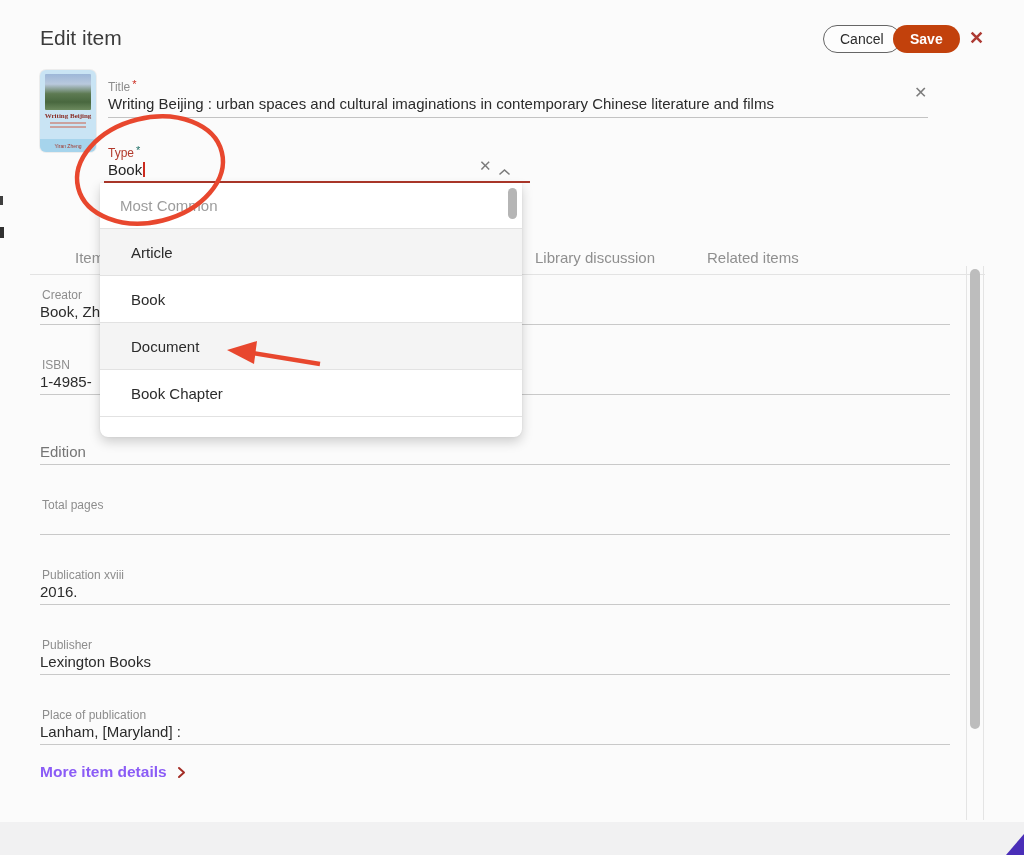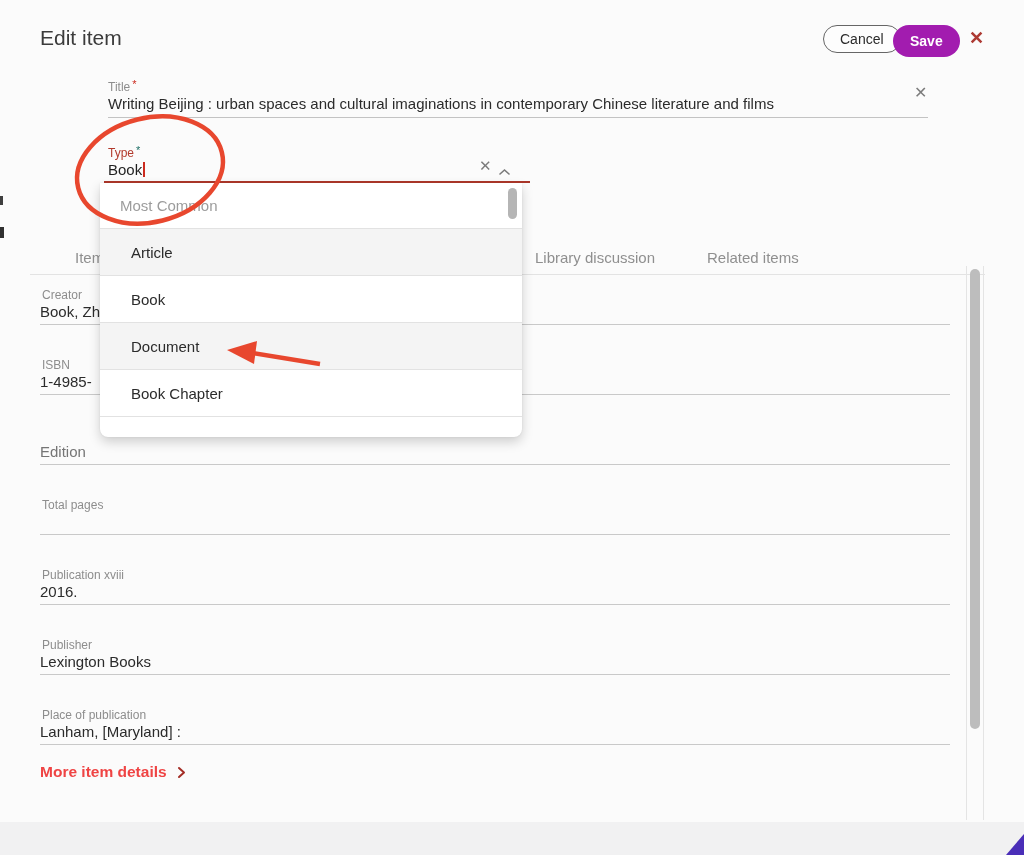--- a/index.html
+++ b/index.html
@@ -4,22 +4,22 @@
 <style>
   html,body{margin:0;padding:0;width:1024px;height:855px;overflow:hidden;
     font-family:"Liberation Sans",sans-serif;background:#fbfbfb;}
   .stage{position:absolute;inset:0;width:1024px;height:855px;background:#fbfbfb;}
 
   
   .page-title{position:absolute;left:40px;top:26px;font-size:21px;font-weight:500;color:#3b3b3b;}
   .cancel-btn{position:absolute;left:823px;top:25px;height:28px;padding:10px 16px;
     border:1.5px solid #666;border-radius:16px;background:#fdfdfd;font-size:14px;color:#2b2b2b;
     display:flex;align-items:center;box-sizing:border-box;cursor:pointer;}
-  .save-btn{position:absolute;left:893px;top:25px;height:16px;padding:16px 17px;border:none;
-    border-radius:16px;background:#a21caf;font-size:14px;font-weight:600;color:#fff;
+  .save-btn{position:absolute;left:893px;top:25px;height:28px;padding:0 17px;border:none;
+    border-radius:16px;background:#c2410c;font-size:14px;font-weight:600;color:#fff;
     display:flex;align-items:center;box-sizing:border-box;cursor:pointer;}
   .close-x{position:absolute;left:969px;top:27px;font-size:18px;font-weight:600;color:#ad3a33;cursor:pointer;}
 
   
   .thumb{position:absolute;left:40px;top:70px;width:56px;height:82px;border-radius:6px;overflow:hidden;
     background:#c9e4f4;box-shadow:0 0 0 1px rgba(0,0,0,.06);}
   .thumb-photo{margin:4px 5px 0;height:36px;border-radius:1px;
     background:linear-gradient(180deg,#9db7d8 0%,#b9c9dd 28%,#5d7a52 55%,#49683f 78%,#6c8a5e 100%);}
   .thumb-title{margin-top:2px;text-align:center;font-family:"Liberation Serif",serif;
     font-size:7px;font-weight:700;color:#8a2d26;line-height:8px;}
@@ -63,21 +63,21 @@
   
   .details{position:absolute;left:40px;top:283px;width:910px;}
   .drow{position:relative;height:70px;border-bottom:1px solid #c9c9c9;box-sizing:border-box;}
   .drow.first{height:42px;}
   .dlabel{position:absolute;left:2px;top:33px;font-size:12px;color:#8d8d8d;}
   .drow.first .dlabel{top:5px;}
   .dvalue{position:absolute;left:0;top:48px;font-size:15px;color:#2b2b2b;white-space:nowrap;}
   .drow.first .dvalue{top:20px;}
   .dvalue.empty{color:#757575;}
 
-  .more-link{position:absolute;left:40px;top:763px;font-size:15.5px;font-weight:600;color:#ef4444;
+  .more-link{position:absolute;left:40px;top:763px;font-size:15.5px;font-weight:600;color:#8b5cf6;
     display:flex;align-items:center;gap:10px;cursor:pointer;}
 
   
   .scroll-track{position:absolute;left:966px;top:266px;width:18px;height:554px;box-sizing:border-box;
     border-left:1px solid #e4e4e4;border-right:1px solid #e4e4e4;}
   .scroll-thumb{position:absolute;left:970px;top:269px;width:10px;height:460px;background:#bdbdbd;border-radius:6px;cursor:grab;}
 
   .footer-strip{position:absolute;left:0;top:822px;width:1024px;height:33px;background:#f1f1f2;}
   .edge-mark1{position:absolute;left:0;top:196px;width:3px;height:9px;background:#3f3f3f;}
   .edge-mark2{position:absolute;left:0;top:227px;width:4px;height:11px;background:#303030;}
@@ -87,20 +87,27 @@
 </head>
 <body>
 
 <div class="stage">
 
   <div class="page-title">Edit item</div>
   <div class="cancel-btn">Cancel</div>
   <div class="save-btn">Save</div>
   <div class="close-x">✕</div>
 
+  <div class="thumb">
+    <div class="thumb-photo"></div>
+    <div class="thumb-title">Writing Beijing</div>
+    <div class="tline"></div>
+    <div class="tline"></div>
+    <div class="thumb-author">Yiran Zheng</div>
+  </div>
 
   <div class="title-label">
     <span>Title</span><span class="req-red">*</span>
   </div>
   <div class="title-value">Writing Beijing : urban spaces and cultural imaginations in contemporary Chinese literature and films</div>
   <div class="title-clear">✕</div>
   <div class="title-underline"></div>
 
   <div class="type-label">
     <span>Type</span><span class="req-teal">*</span>

